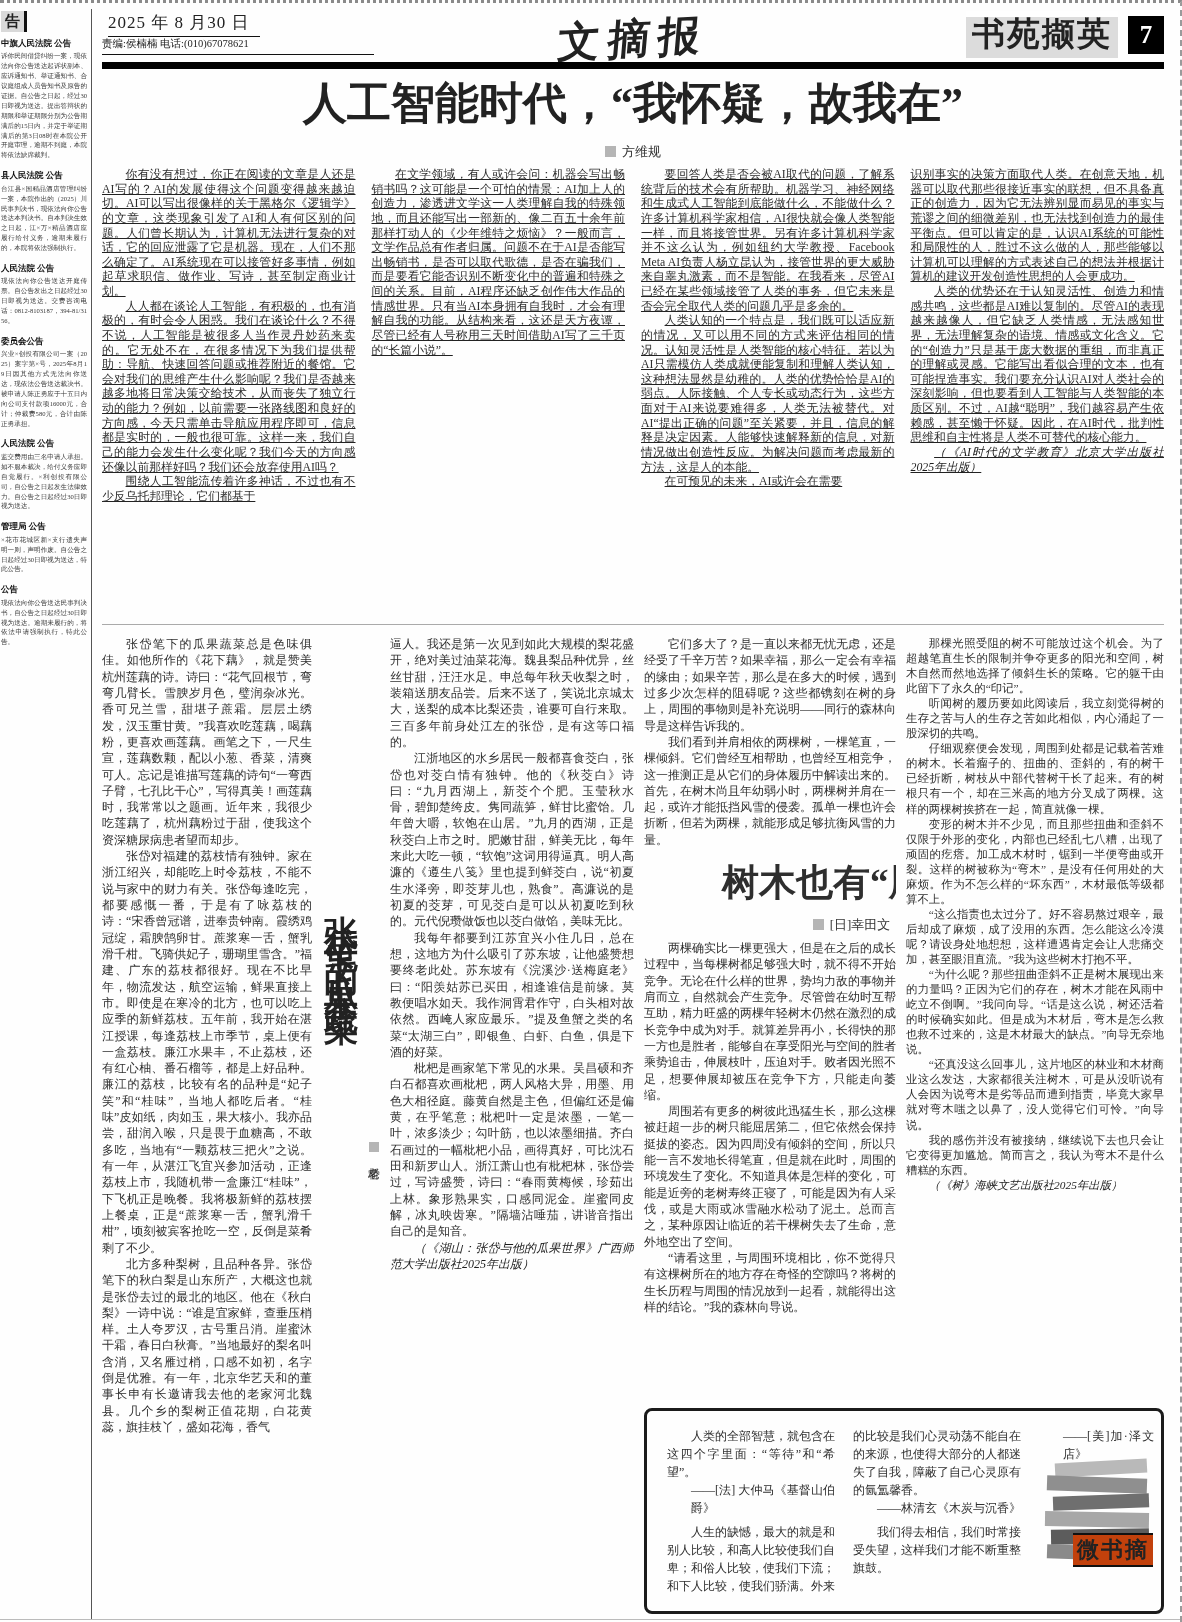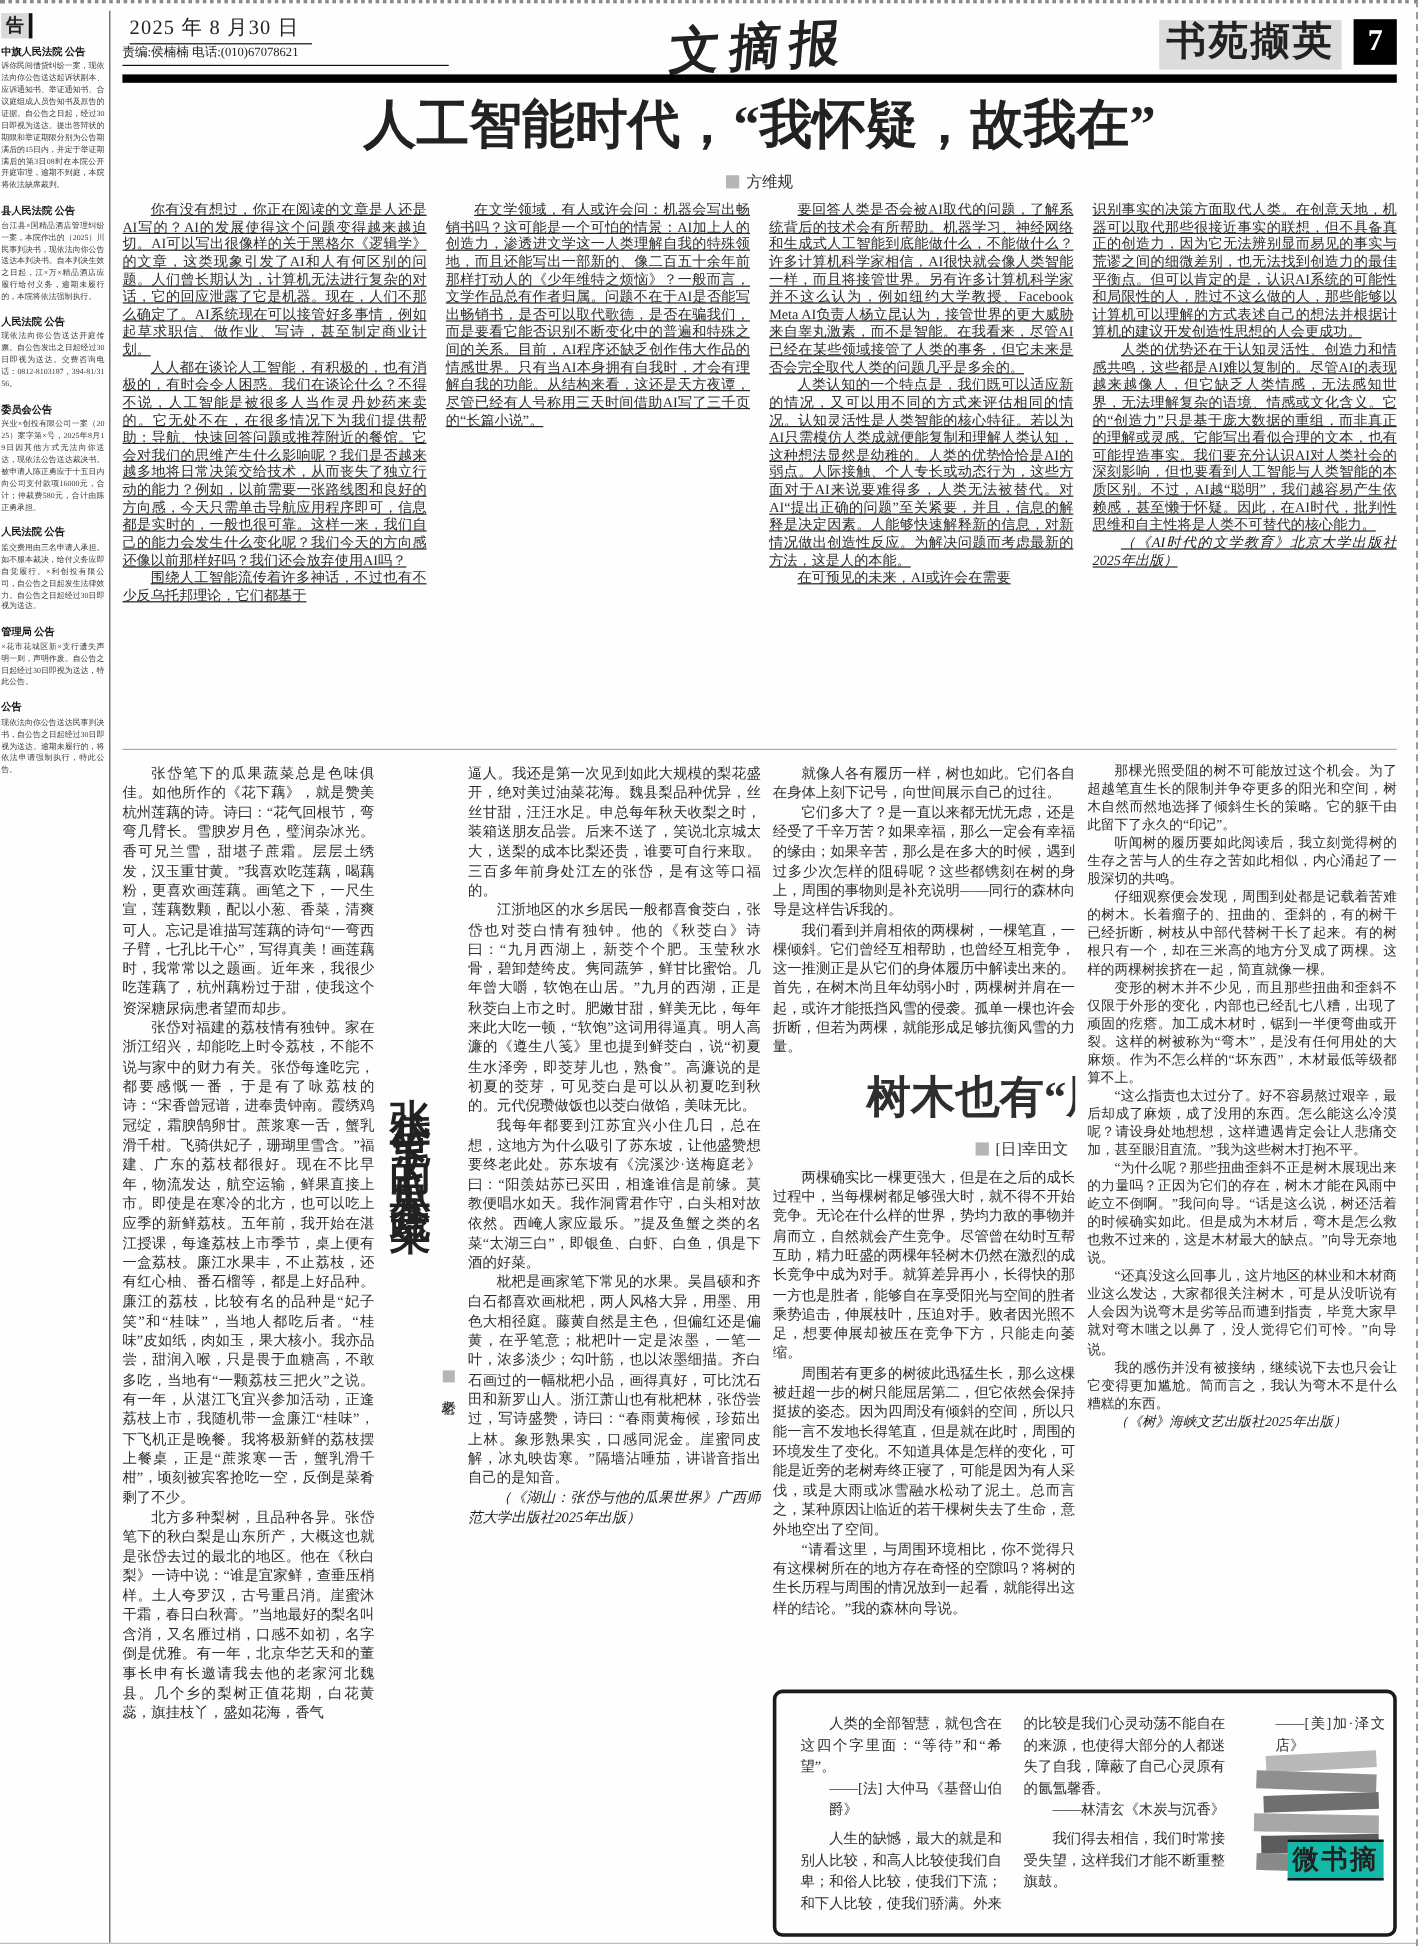--- a/index.html
+++ b/index.html
@@ -70,21 +70,21 @@
 
   
   .quote-box { margin-top:10px; flex:1; border:3px solid #1b1b1b; border-radius:8px; position:relative;
                padding:16px 140px 10px 20px; overflow:hidden; }
   .q-flow { column-count:2; column-gap:18px; font-size:12px; line-height:1.5; text-align:justify; color:#2e2e2e; height:100%; }
   .q-text { text-indent:2em; margin:0; }
   .q-src { margin:0 0 6px 2em; }
   .badge { position:absolute; right:-6px; top:44px; width:148px; height:128px; }
   .badge svg { position:absolute; right:10px; top:0; }
   .badge-label { position:absolute; right:14px; top:78px; font-size:22px; font-weight:900; letter-spacing:2px;
-                 background:#14b8a6; padding:0 4px; border-top:2px solid #111; border-bottom:2px solid #111; }
+                 background:#c2410c; padding:0 4px; border-top:2px solid #111; border-bottom:2px solid #111; }
 
   .bottom-rule { position:absolute; left:0; bottom:2px; width:100%; height:1px; background:#bbb; }
 </style>
 </head>
 <body>
 
 <div class="page">
 
   <aside class="sidebar">
     <div class="sb-top">告</div>
@@ -186,21 +186,20 @@
       <p class="cont">逼人。我还是第一次见到如此大规模的梨花盛开，绝对美过油菜花海。魏县梨品种优异，丝丝甘甜，汪汪水足。申总每年秋天收梨之时，装箱送朋友品尝。后来不送了，笑说北京城太大，送梨的成本比梨还贵，谁要可自行来取。三百多年前身处江左的张岱，是有这等口福的。</p>
       <p>江浙地区的水乡居民一般都喜食茭白，张岱也对茭白情有独钟。他的《秋茭白》诗曰：“九月西湖上，新茭个个肥。玉莹秋水骨，碧卸楚绔皮。隽同蔬笋，鲜甘比蜜饴。几年曾大嚼，软饱在山居。”九月的西湖，正是秋茭白上市之时。肥嫩甘甜，鲜美无比，每年来此大吃一顿，“软饱”这词用得逼真。明人高濂的《遵生八笺》里也提到鲜茭白，说“初夏生水泽旁，即茭芽儿也，熟食”。高濂说的是初夏的茭芽，可见茭白是可以从初夏吃到秋的。元代倪瓒做饭也以茭白做馅，美味无比。</p>
       <p>我每年都要到江苏宜兴小住几日，总在想，这地方为什么吸引了苏东坡，让他盛赞想要终老此处。苏东坡有《浣溪沙·送梅庭老》曰：“阳羡姑苏已买田，相逢谁信是前缘。莫教便唱水如天。我作洞霄君作守，白头相对故依然。西崦人家应最乐。”提及鱼蟹之类的名菜“太湖三白”，即银鱼、白虾、白鱼，俱是下酒的好菜。</p>
       <p>枇杷是画家笔下常见的水果。吴昌硕和齐白石都喜欢画枇杷，两人风格大异，用墨、用色大相径庭。藤黄自然是主色，但偏红还是偏黄，在乎笔意；枇杷叶一定是浓墨，一笔一叶，浓多淡少；勾叶筋，也以浓墨细描。齐白石画过的一幅枇杷小品，画得真好，可比沈石田和新罗山人。浙江萧山也有枇杷林，张岱尝过，写诗盛赞，诗曰：“春雨黄梅候，珍茹出上林。象形熟果实，口感同泥金。崖蜜同皮解，冰丸映齿寒。”隔墙沾唾茄，讲谐音指出自己的是知音。</p>
       <p class="pubnote">（《湖山：张岱与他的瓜果世界》广西师范大学出版社2025年出版）</p>
     </div>
 
     <div class="right-wrap">
       <div class="tree-area">
         <div class="g-col colC">
-          <p>就像人各有履历一样，树也如此。它们各自在身体上刻下记号，向世间展示自己的过往。</p>
           <p>它们多大了？是一直以来都无忧无虑，还是经受了千辛万苦？如果幸福，那么一定会有幸福的缘由；如果辛苦，那么是在多大的时候，遇到过多少次怎样的阻碍呢？这些都镌刻在树的身上，周围的事物则是补充说明——同行的森林向导是这样告诉我的。</p>
           <p>我们看到并肩相依的两棵树，一棵笔直，一棵倾斜。它们曾经互相帮助，也曾经互相竞争，这一推测正是从它们的身体履历中解读出来的。首先，在树木尚且年幼弱小时，两棵树并肩在一起，或许才能抵挡风雪的侵袭。孤单一棵也许会折断，但若为两棵，就能形成足够抗衡风雪的力量。</p>
           <div class="tree-title-block">
             <div class="tree-title">树木也有“履历”</div>
             <div class="tree-author">
               <span class="bl-sq"></span><span>[日]幸田文</span>
             </div>
           </div>
           <p>两棵确实比一棵更强大，但是在之后的成长过程中，当每棵树都足够强大时，就不得不开始竞争。无论在什么样的世界，势均力敌的事物并肩而立，自然就会产生竞争。尽管曾在幼时互帮互助，精力旺盛的两棵年轻树木仍然在激烈的成长竞争中成为对手。就算差异再小，长得快的那一方也是胜者，能够自在享受阳光与空间的胜者乘势追击，伸展枝叶，压迫对手。败者因光照不足，想要伸展却被压在竞争下方，只能走向萎缩。</p>
           <p>周围若有更多的树彼此迅猛生长，那么这棵被赶超一步的树只能屈居第二，但它依然会保持挺拔的姿态。因为四周没有倾斜的空间，所以只能一言不发地长得笔直，但是就在此时，周围的环境发生了变化。不知道具体是怎样的变化，可能是近旁的老树寿终正寝了，可能是因为有人采伐，或是大雨或冰雪融水松动了泥土。总而言之，某种原因让临近的若干棵树失去了生命，意外地空出了空间。</p>

